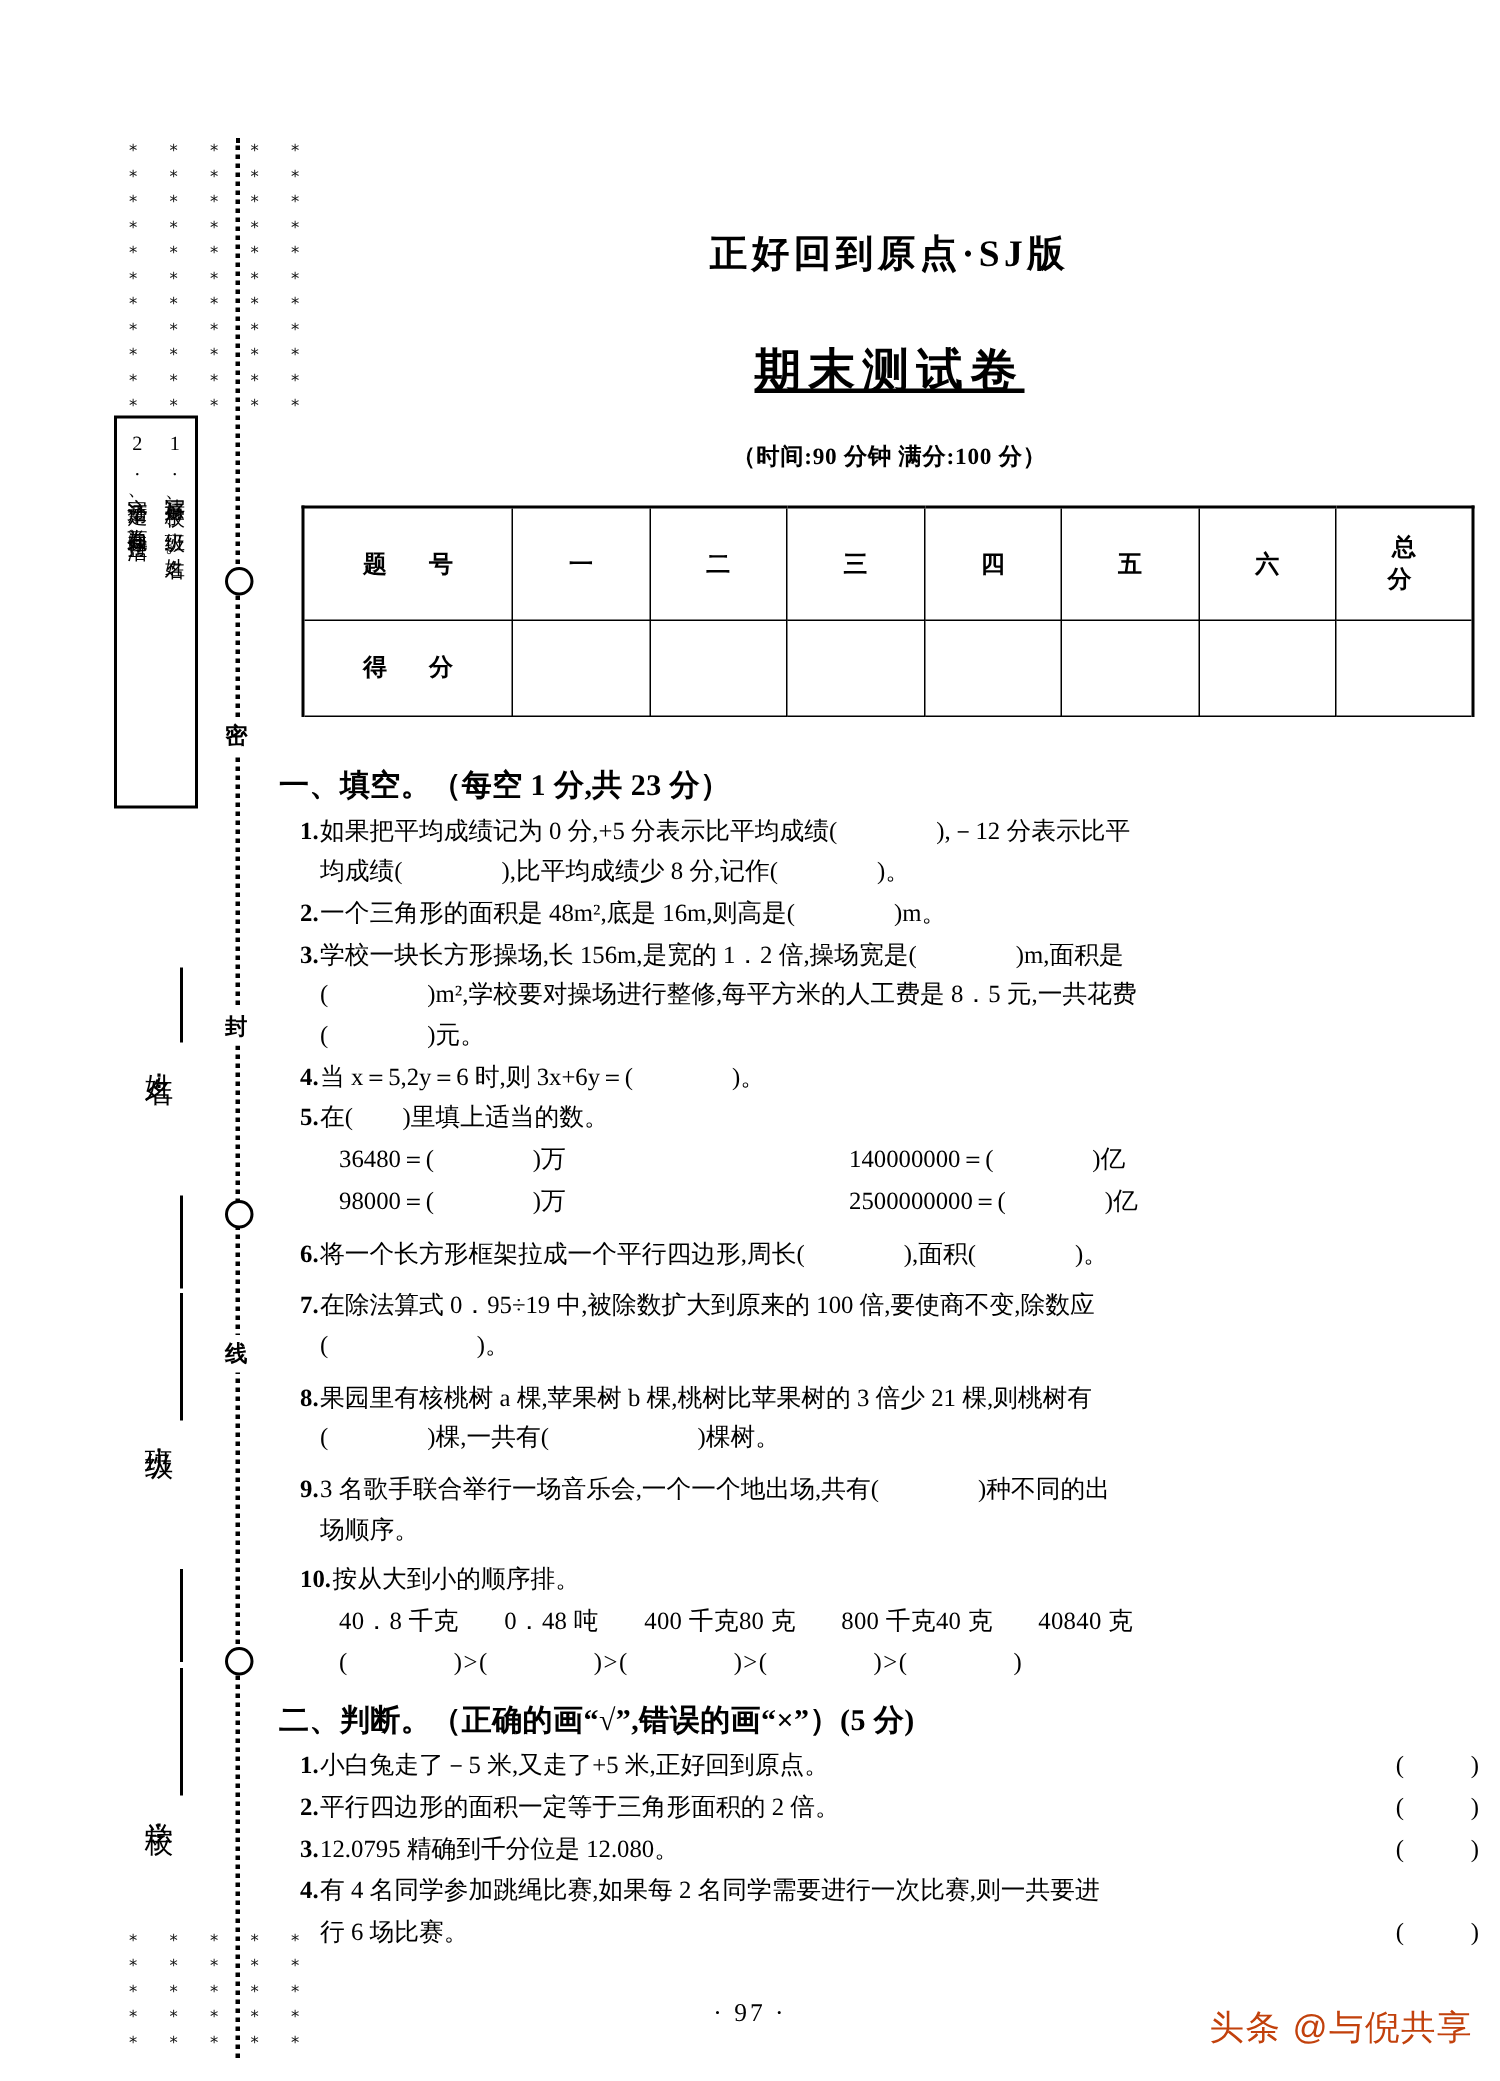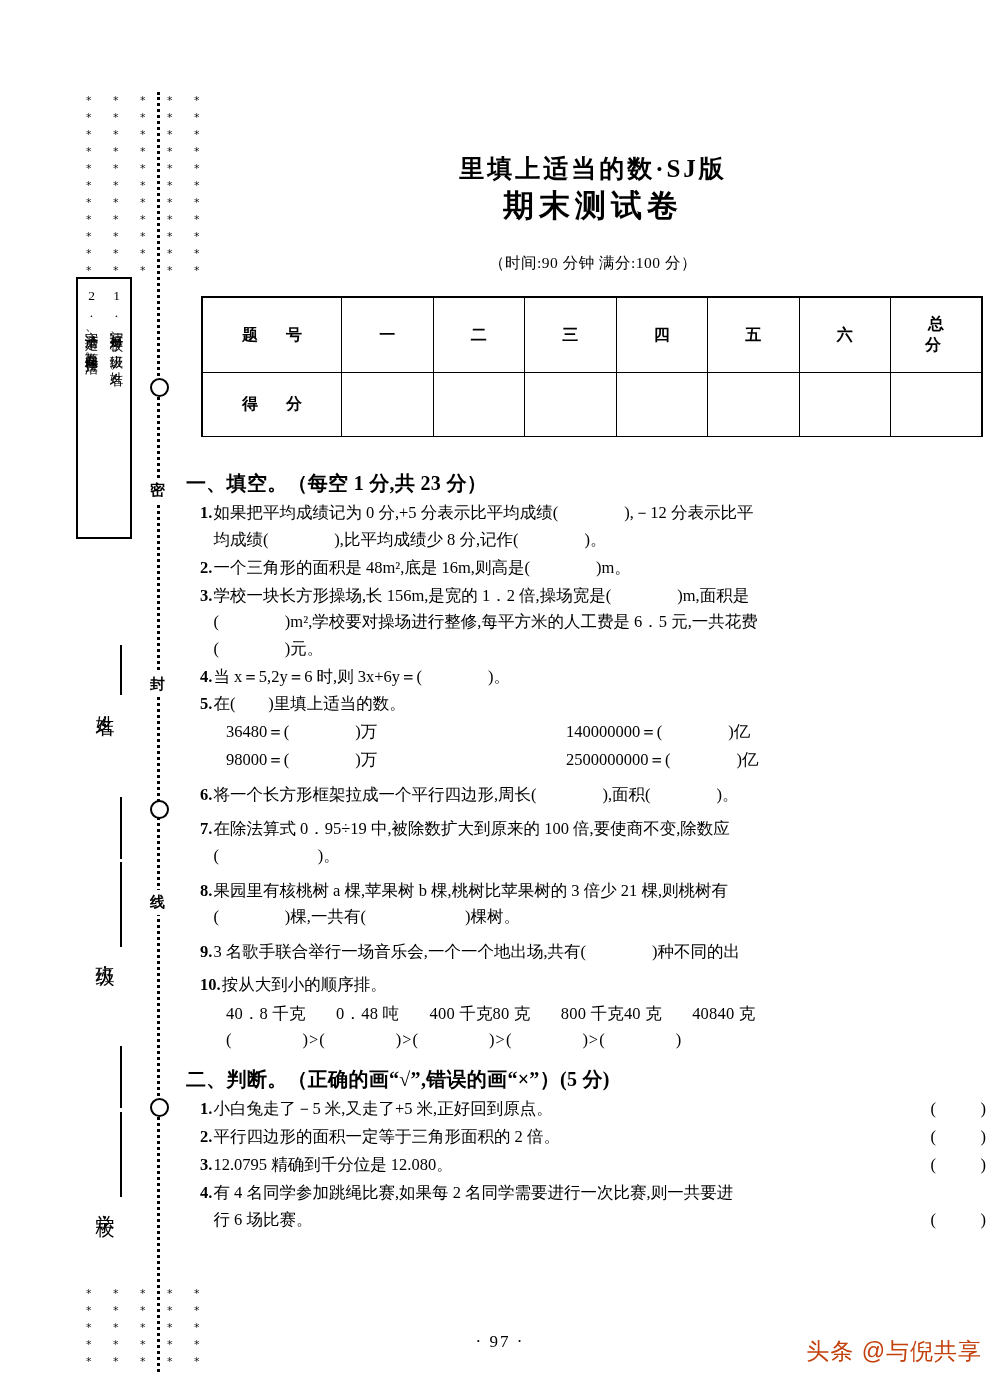--- a/index.html
+++ b/index.html
@@ -118,27 +118,30 @@
     font-weight: bold;
     letter-spacing: 3px;
     margin-top: 152px;
     font-family: "Liberation Serif", "DejaVu Serif", serif;
   }
   .paper-title {
     text-align: center;
     font-size: 31px;
     font-weight: bold;
     letter-spacing: 5px;
+    margin-top: 41px;
     font-family: "Liberation Serif", "DejaVu Serif", serif;
+    text-decoration: underline;
   }
   .meta-line {
     text-align: center;
     font-size: 15.5px;
     margin-top: 26px;
     letter-spacing: 0.5px;
+    font-weight: bold;
   }
 
   
   table.score {
     border-collapse: collapse;
     margin: 22px 0 0 15px;
     width: 782px;
     table-layout: fixed;
   }
   table.score td {
@@ -259,21 +262,21 @@
 
 <div class="vfield" style="top:950px">班级：</div>
 <div class="vrule" style="top:862px; height:85px;"></div>
 <div class="vrule" style="top:1046px; height:62px;"></div>
 
 <div class="vfield" style="top:1200px">学校：</div>
 <div class="vrule" style="top:1112px; height:85px;"></div>
 
 <div class="sheet">
 
-  <div class="book-title">里填上适当的数·SJ版</div>
+  <div class="book-title">正好回到原点·SJ版</div>
   <div class="paper-title">期末测试卷</div>
   <div class="meta-line">（时间:90 分钟    满分:100 分）</div>
 
   <table class="score">
     <tbody>
       <tr>
         <td>题　号</td>
         <td>一</td>
         <td>二</td>
         <td>三</td>
@@ -309,21 +312,21 @@
 
     <div class="q">
       <div class="q-num">2.</div>
       <div class="q-text">一个三角形的面积是 48m²,底是 16m,则高是(　　　　)m。</div>
     </div>
 
     <div class="q">
       <div class="q-num">3.</div>
       <div class="q-text">
         <div class="nowrap-clip">学校一块长方形操场,长 156m,是宽的 1．2 倍,操场宽是(　　　　)m,面积是</div>
-        <div class="nowrap-clip">(　　　　)m²,学校要对操场进行整修,每平方米的人工费是 6．5 元,一共花费</div>
+        <div class="nowrap-clip">(　　　　)m²,学校要对操场进行整修,每平方米的人工费是 8．5 元,一共花费</div>
         <div>(　　　　)元。</div>
       </div>
     </div>
 
     <div class="q">
       <div class="q-num">4.</div>
       <div class="q-text">当 x＝5,2y＝6 时,则 3x+6y＝(　　　　)。</div>
     </div>
 
     <div class="q">
@@ -357,20 +360,21 @@
       <div class="q-text">
         <div class="nowrap-clip">果园里有核桃树 a 棵,苹果树 b 棵,桃树比苹果树的 3 倍少 21 棵,则桃树有</div>
         <div>(　　　　)棵,一共有(　　　　　　)棵树。</div>
       </div>
     </div>
 
     <div class="q" style="margin-top:8px">
       <div class="q-num">9.</div>
       <div class="q-text">
         <div class="nowrap-clip">3 名歌手联合举行一场音乐会,一个一个地出场,共有(　　　　)种不同的出</div>
+        <div>场顺序。</div>
       </div>
     </div>
 
     <div class="q" style="margin-top:6px">
       <div class="q-num">10.</div>
       <div class="q-text">按从大到小的顺序排。</div>
     </div>
     <div class="q10-values nowrap-clip">
       <span>40．8 千克</span>
       <span>0．48 吨</span>

